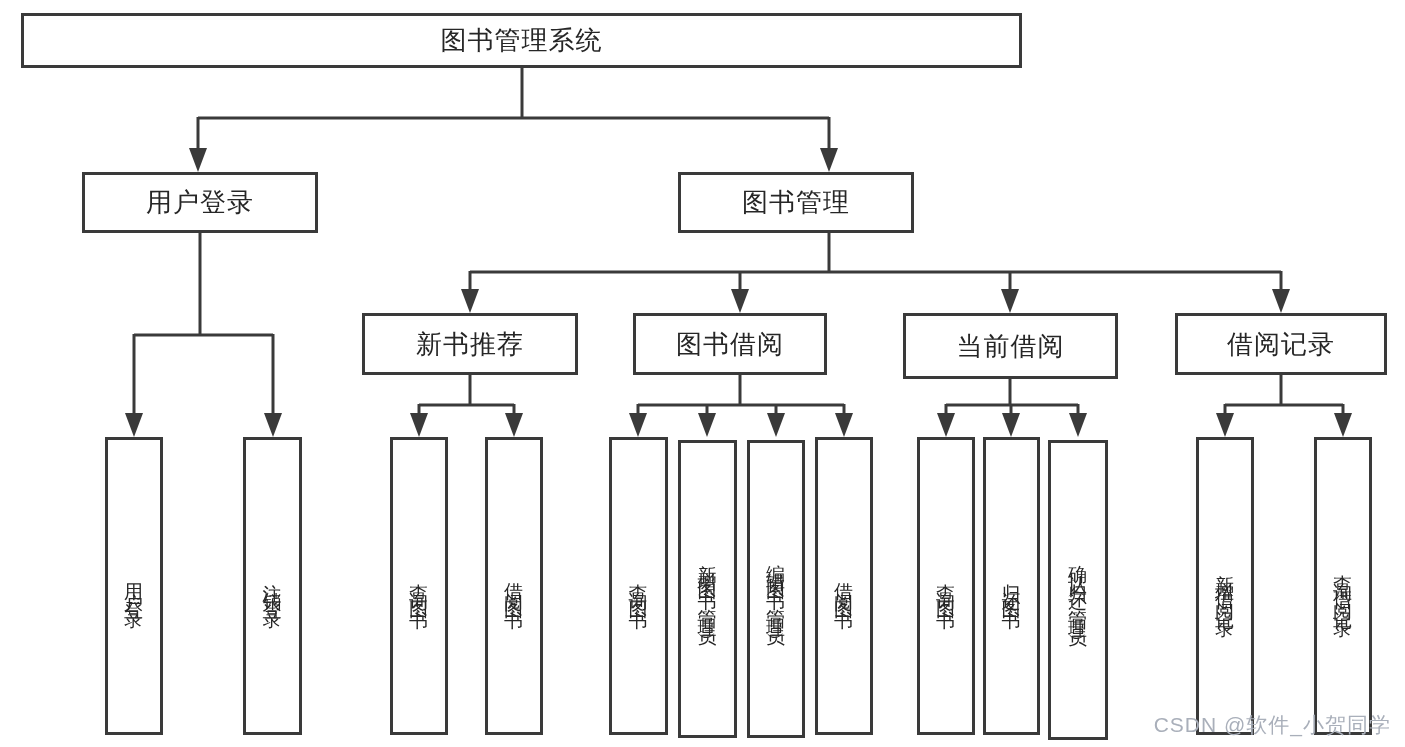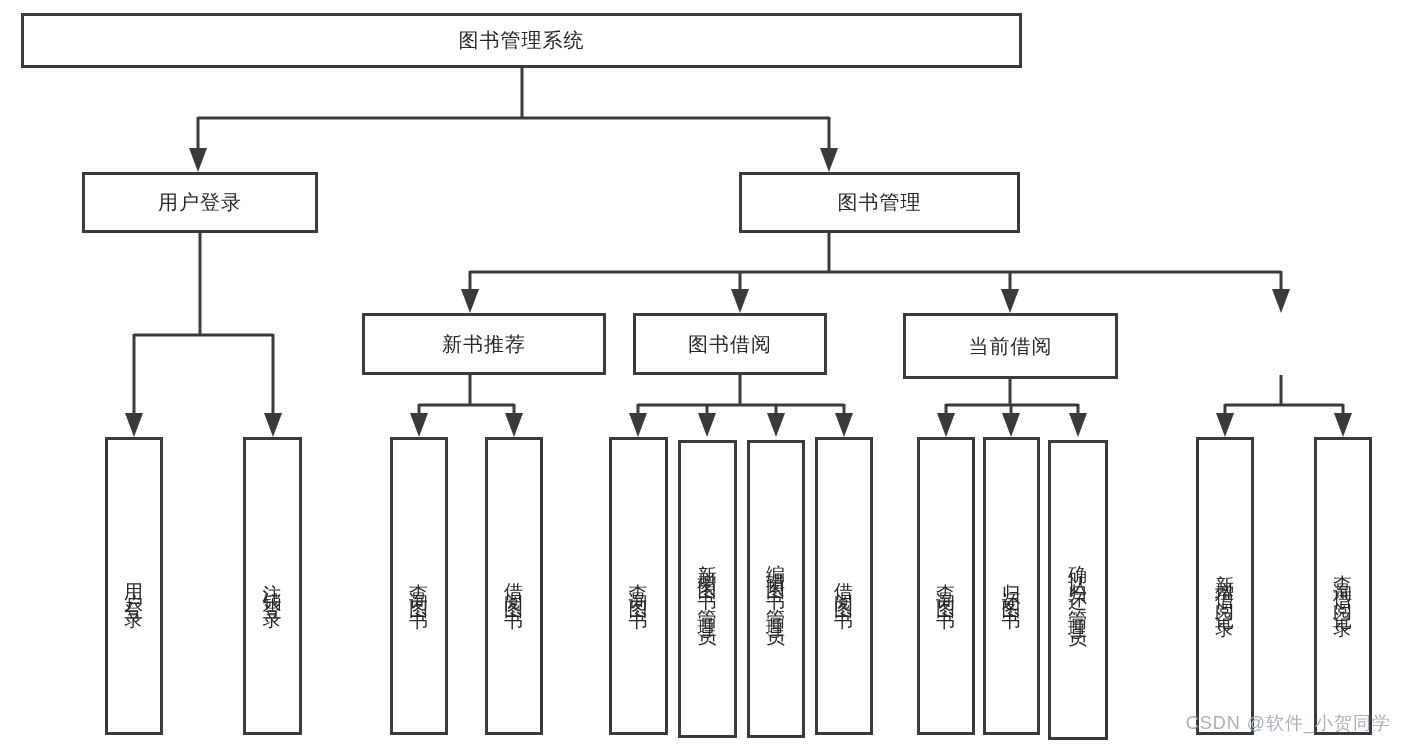--- a/index.html
+++ b/index.html
@@ -14,28 +14,28 @@
     font-family:"Liberation Sans","DejaVu Sans",sans-serif;color:var(--text);
     overflow:hidden;
   }
   svg.connectors{position:absolute;left:0;top:0;color:var(--line);}
   svg.connectors line{stroke:currentColor;stroke-width:3;}
   svg.connectors polygon{fill:currentColor;stroke:none;}
   .box{
     position:absolute;box-sizing:border-box;border:3px solid var(--line);
     background:var(--bg);display:flex;align-items:center;justify-content:center;
   }
-  .box .label{font-size:20px;letter-spacing:1px;white-space:nowrap;}
+  .box .label{font-size:26px;letter-spacing:1px;white-space:nowrap;}
   .box.v .label{
     writing-mode:vertical-rl;text-orientation:mixed;
     font-size:19px;letter-spacing:9px;line-height:1;white-space:normal;
   }
   .watermark{
     position:absolute;right:14px;top:711px;z-index:5;
-    font-size:18px;letter-spacing:1px;color:var(--watermark-text);
+    font-size:21px;letter-spacing:1px;color:var(--watermark-text);
     white-space:nowrap;
   }
 </style>
 </head>
 <body>
 
 <div class="canvas">
 
   <svg class="connectors" width="1405" height="747" viewBox="0 0 1405 747" aria-hidden="true">
 
@@ -99,32 +99,35 @@
       <polygon points="1334,413 1352,413 1343,437"></polygon>
   </svg>
 
   <div class="box" style="left:21px;top:13px;width:1001px;height:55px">
     <span class="label">图书管理系统</span>
   </div>
 
   <div class="box" style="left:82px;top:172px;width:236px;height:61px">
     <span class="label">用户登录</span>
   </div>
-  <div class="box" style="left:739px;top:172px;width:281px;height:61px">
+  <div class="box" style="left:678px;top:172px;width:236px;height:61px">
     <span class="label">图书管理</span>
   </div>
 
-  <div class="box" style="left:362px;top:313px;width:244px;height:62px">
+  <div class="box" style="left:362px;top:313px;width:216px;height:62px">
     <span class="label">新书推荐</span>
   </div>
   <div class="box" style="left:633px;top:313px;width:194px;height:62px">
     <span class="label">图书借阅</span>
   </div>
   <div class="box" style="left:903px;top:313px;width:215px;height:66px">
     <span class="label">当前借阅</span>
+  </div>
+  <div class="box" style="left:1175px;top:313px;width:212px;height:62px">
+    <span class="label">借阅记录</span>
   </div>
 
   <div class="box v" style="left:105px;top:437px;width:58px;height:298px">
     <span class="label">用户登录</span>
   </div>
   <div class="box v" style="left:243px;top:437px;width:59px;height:298px">
     <span class="label">注销登录</span>
   </div>
 
   <div class="box v" style="left:390px;top:437px;width:58px;height:298px">

